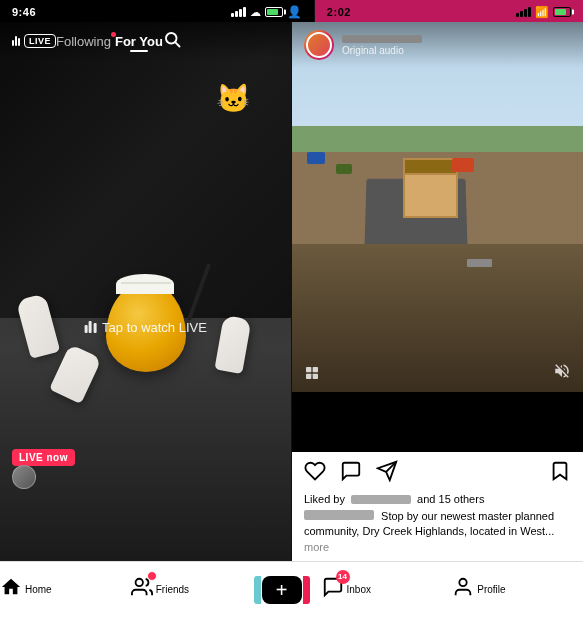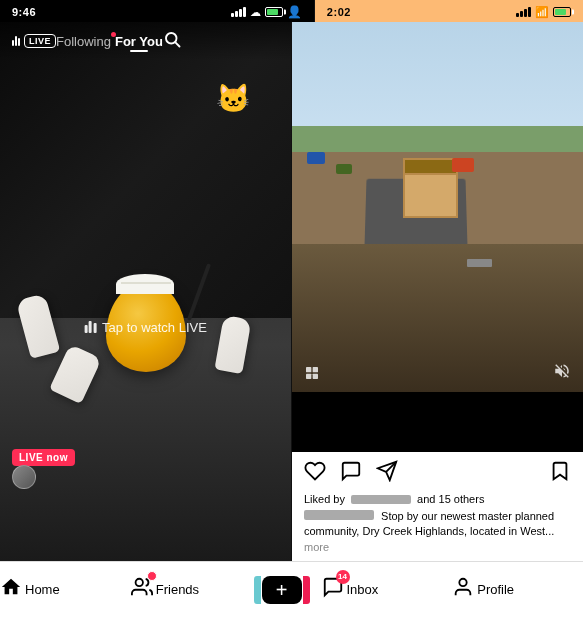--- a/index.html
+++ b/index.html
@@ -414,21 +414,21 @@
 
     .nav-item {
       display: flex;
       flex-direction: row;
       align-items: center;
       gap: 3px;
       cursor: pointer;
       flex: 1;
     }
     .nav-icon { font-size: 22px; color: #000; position: relative; }
-    .nav-label { font-size: 13px; color: #000; font-weight: 500; }
+    .nav-label { font-size: 10px; color: #000; font-weight: 500; }
 
     .add-button {
       width: 40px; height: 28px;
       background: #000;
       border-radius: 8px;
       display: flex; align-items: center; justify-content: center;
       color: #fff;
       font-size: 18px;
       position: relative;
       cursor: pointer;
@@ -534,21 +534,21 @@
         <div class="signal-bar" style="height:10px;"></div>
       </div>
       <span style="color:#fff;font-size:11px;">☁</span>
       <div class="battery-icon">
         <div class="battery-fill green"></div>
       </div>
       <span style="color:#fff;font-size:12px;">👤</span>
     </div>
   </div>
 
-  <div class="status-bars" style="width:292px; background:#fdba74; border-left:1px solid #111;">
+  <div class="status-bars" style="width:292px; background:#be185d; border-left:1px solid #111;">
     <div class="status-left" style="color:#000;">2:02</div>
     <div class="status-right">
       <div class="signal-bars">
         <div class="signal-bar" style="height:4px;background:#000;"></div>
         <div class="signal-bar" style="height:6px;background:#000;"></div>
         <div class="signal-bar" style="height:8px;background:#000;"></div>
         <div class="signal-bar" style="height:10px;background:#000;"></div>
       </div>
       <span style="color:#000;font-size:11px;">📶</span>
       <div class="battery-icon" style="border-color:#000;">
@@ -645,20 +645,31 @@
           <div style="position:absolute;top:0;left:5%;width:18px;height:12px;background:#2255aa;border-radius:2px;"></div>
           <div style="position:absolute;top:5%;left:55%;width:22px;height:14px;background:#cc4422;border-radius:2px;"></div>
           <div style="position:absolute;top:10%;left:15%;width:16px;height:10px;background:#446622;border-radius:2px;"></div>
         </div>
 
         <div class="dirt-area">
           <div style="position:absolute;top:10%;left:60%;width:25px;height:8px;background:#888;border-radius:1px;"></div>
         </div>
       </div>
 
+      <div class="right-header">
+        <div class="right-user-info">
+          <div class="user-avatar-ig">
+            <div class="user-avatar-ig-inner"></div>
+          </div>
+          <div class="user-text-info">
+            <div class="username-ig"></div>
+            <div class="audio-label">Original audio</div>
+          </div>
+        </div>
+      </div>
 
       <div class="mute-icon-right">
         <svg width="18" height="18" viewBox="0 0 24 24" fill="rgba(255,255,255,0.8)">
           <path d="M16.5 12A4.5 4.5 0 0 0 14 7.97V9.3l2.45 2.45c.03-.24.05-.49.05-.75zm2.5 0c0 .94-.2 1.82-.54 2.64l1.51 1.51C20.63 14.91 21 13.5 21 12c0-4.28-2.99-7.86-7-8.77v2.06c2.89.86 5 3.54 5 6.71zM4.27 3L3 4.27 7.73 9H3v6h4l5 5v-6.73l4.25 4.25c-.67.52-1.42.93-2.25 1.18v2.06c1.38-.31 2.63-.95 3.69-1.81L19.73 21 21 19.73l-9-9L4.27 3zM12 4L9.91 6.09 12 8.18V4z"></path>
         </svg>
       </div>
 
       <div class="layout-icon-left">
         <svg width="16" height="16" viewBox="0 0 24 24" fill="rgba(255,255,255,0.8)">
           <rect x="3" y="3" width="8" height="8" rx="1"></rect>

